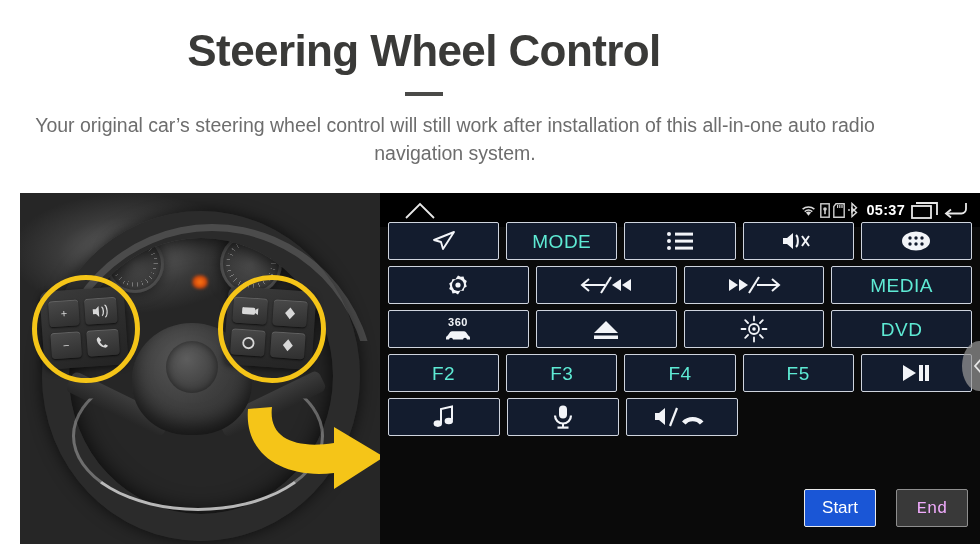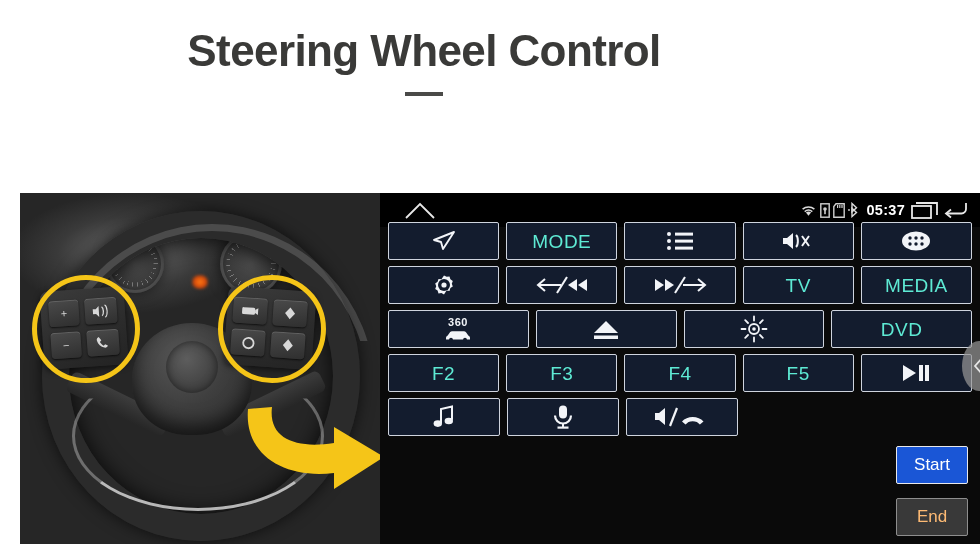--- a/index.html
+++ b/index.html
@@ -218,47 +218,49 @@
   .scroll-handle {
     position: absolute; right: -16px; top: 148px;
     width: 34px; height: 50px;
     background: rgba(150,150,150,0.72);
     border-radius: 50%;
     display: flex; align-items: center; justify-content: center;
   }
 
   .cmd-bar {
     position: absolute;
-    right: 12px; bottom: 8px;
-    display: flex; gap: 14px; flex-direction: column;
+    right: 12px; bottom: 17px;
+    display: flex; gap: 20px;
   }
   .cmd-btn {
     width: 72px; height: 38px;
     border: 1px solid #e9e9e9;
     border-radius: 2px;
     background: #1a56d6;
     color: #ffffff;
     font-size: 17px;
     display: flex; align-items: center; justify-content: center;
   }
   .cmd-btn.disabled {
     background: #393939;
-    color: #fdba74;
+    color: #f0abfc;
     border-color: #8e8e8e;
+    font-family: Liberation Mono, monospace;
   }
   svg { display: block; }
 </style>
 </head>
 <body>
 
 <div class="page">
 
   <div class="header">
     <div class="page-title">Steering Wheel Control</div>
     <div class="title-rule"></div>
+    <div class="subtitle">Your original car’s steering wheel control will still work after installation of this all-in-one auto radio navigation system.</div>
   </div>
 
   <div class="body-split">
 
     <div class="photo-pane">
       <div class="photo">
         <div class="dash-bg"></div>
 
         <div class="gauge g1">
           <div class="gauge-ticks"></div>
@@ -438,23 +440,20 @@
           </div>
           <div class="key">
             <svg width="54" height="20" viewBox="0 0 54 20">
               <path d="M2 4v12l9-6z" fill="#f2f4f8"></path>
                 <path d="M12 4v12l9-6z" fill="#f2f4f8"></path>
               <path d="M32 2L22 18" stroke="#f2f4f8" stroke-width="2"></path>
               <path d="M30 10h21M45 4l7 6-7 6" fill="none" stroke="#f2f4f8" stroke-width="2"></path>
             </svg>
           </div>
           <div class="key">
-            <span class="txt">TV</span>
-          </div>
-          <div class="key">
             <span class="txt">MEDIA</span>
           </div>
         </div>
 
         <div class="key-row">
           <div class="key">
             <svg width="36" height="28" viewBox="0 0 36 28">
               <text x="18" y="11" font-family="Liberation Sans, sans-serif" font-size="11" font-weight="bold" fill="#f2f4f8" text-anchor="middle">360</text>
               <path d="M6 23c0-1 .5-2 1.5-2.3l2.5-3.4c.5-.7 1.3-1.1 2.2-1.1h11.6c.9 0 1.7.4 2.2 1.1l2.5 3.4c1 .3 1.5 1.3 1.5 2.3v1.6H6z" fill="#f2f4f8"></path>
               <circle cx="11" cy="24.6" r="1.9" fill="#131c2e"></circle>

